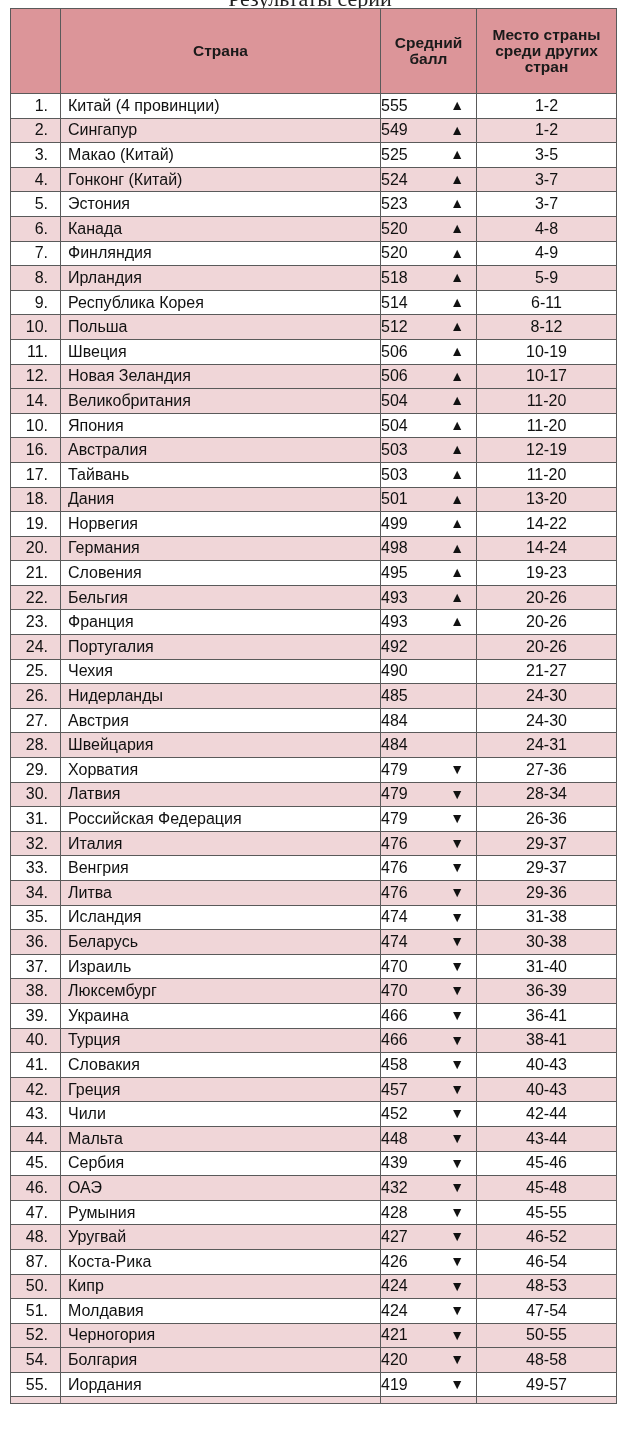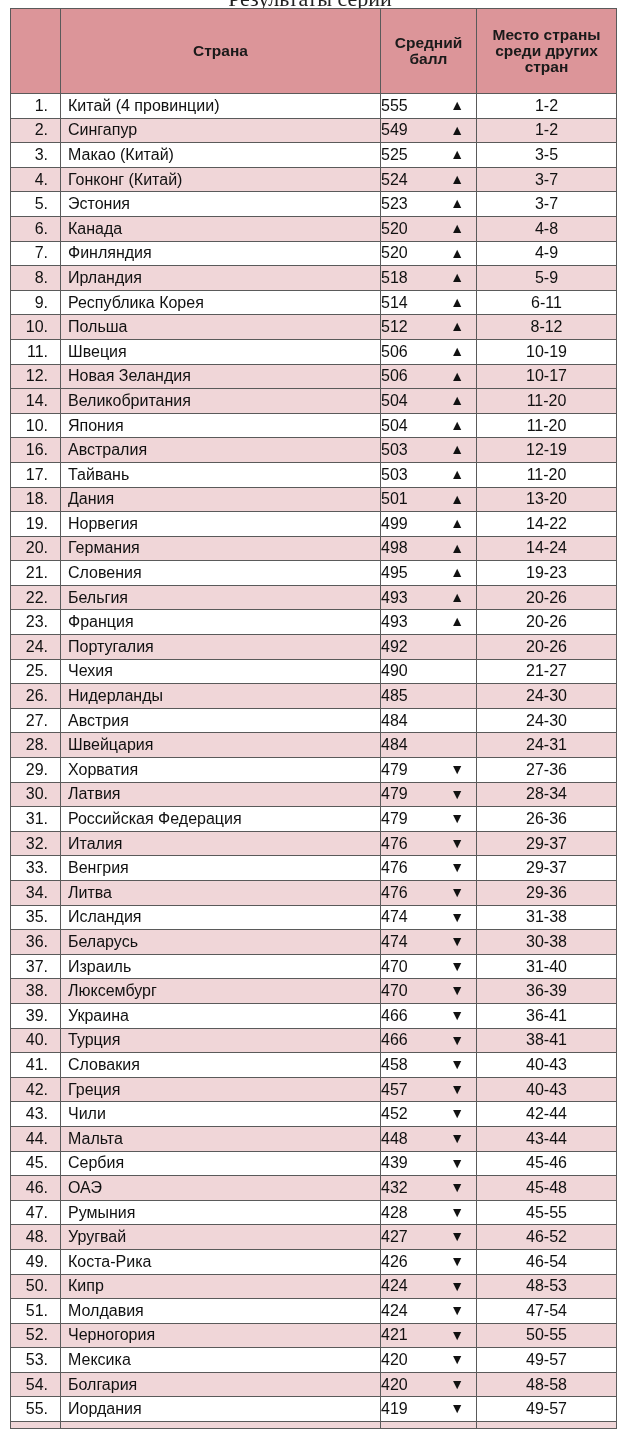--- a/index.html
+++ b/index.html
@@ -323,21 +323,21 @@
         <td class="score"><span>428</span><span class="arrow">▼</span></td>
         <td class="rank">45-55</td>
       </tr>
       <tr class="alt">
         <td class="num">48.</td>
         <td class="name">Уругвай</td>
         <td class="score"><span>427</span><span class="arrow">▼</span></td>
         <td class="rank">46-52</td>
       </tr>
       <tr>
-        <td class="num">49.</td>
+        <td class="num">87.</td>
         <td class="name">Коста-Рика</td>
         <td class="score"><span>426</span><span class="arrow">▼</span></td>
         <td class="rank">46-54</td>
       </tr>
       <tr class="alt">
         <td class="num">50.</td>
         <td class="name">Кипр</td>
         <td class="score"><span>424</span><span class="arrow">▼</span></td>
         <td class="rank">48-53</td>
       </tr>
@@ -345,26 +345,20 @@
         <td class="num">51.</td>
         <td class="name">Молдавия</td>
         <td class="score"><span>424</span><span class="arrow">▼</span></td>
         <td class="rank">47-54</td>
       </tr>
       <tr class="alt">
         <td class="num">52.</td>
         <td class="name">Черногория</td>
         <td class="score"><span>421</span><span class="arrow">▼</span></td>
         <td class="rank">50-55</td>
-      </tr>
-      <tr>
-        <td class="num">53.</td>
-        <td class="name">Мексика</td>
-        <td class="score"><span>420</span><span class="arrow">▼</span></td>
-        <td class="rank">49-57</td>
       </tr>
       <tr class="alt">
         <td class="num">54.</td>
         <td class="name">Болгария</td>
         <td class="score"><span>420</span><span class="arrow">▼</span></td>
         <td class="rank">48-58</td>
       </tr>
       <tr>
         <td class="num">55.</td>
         <td class="name">Иордания</td>

